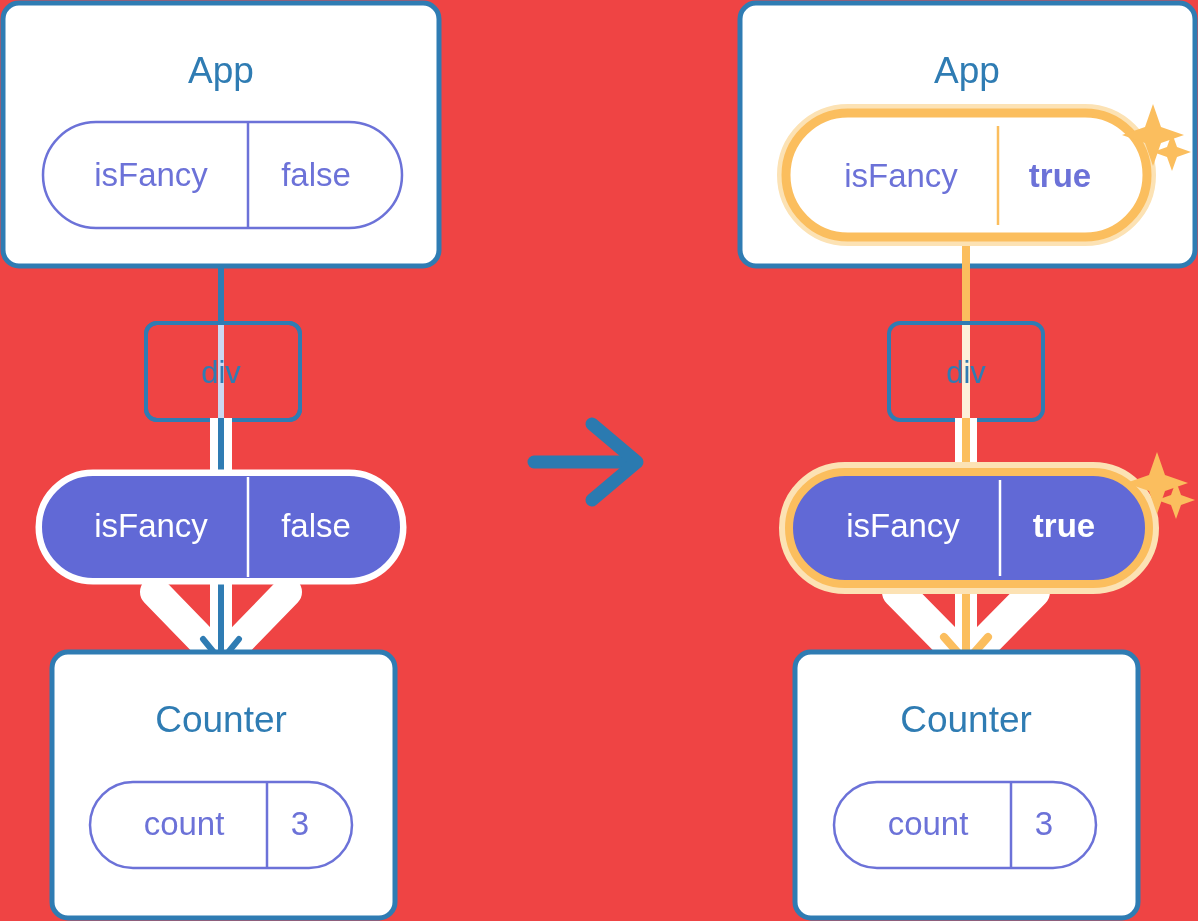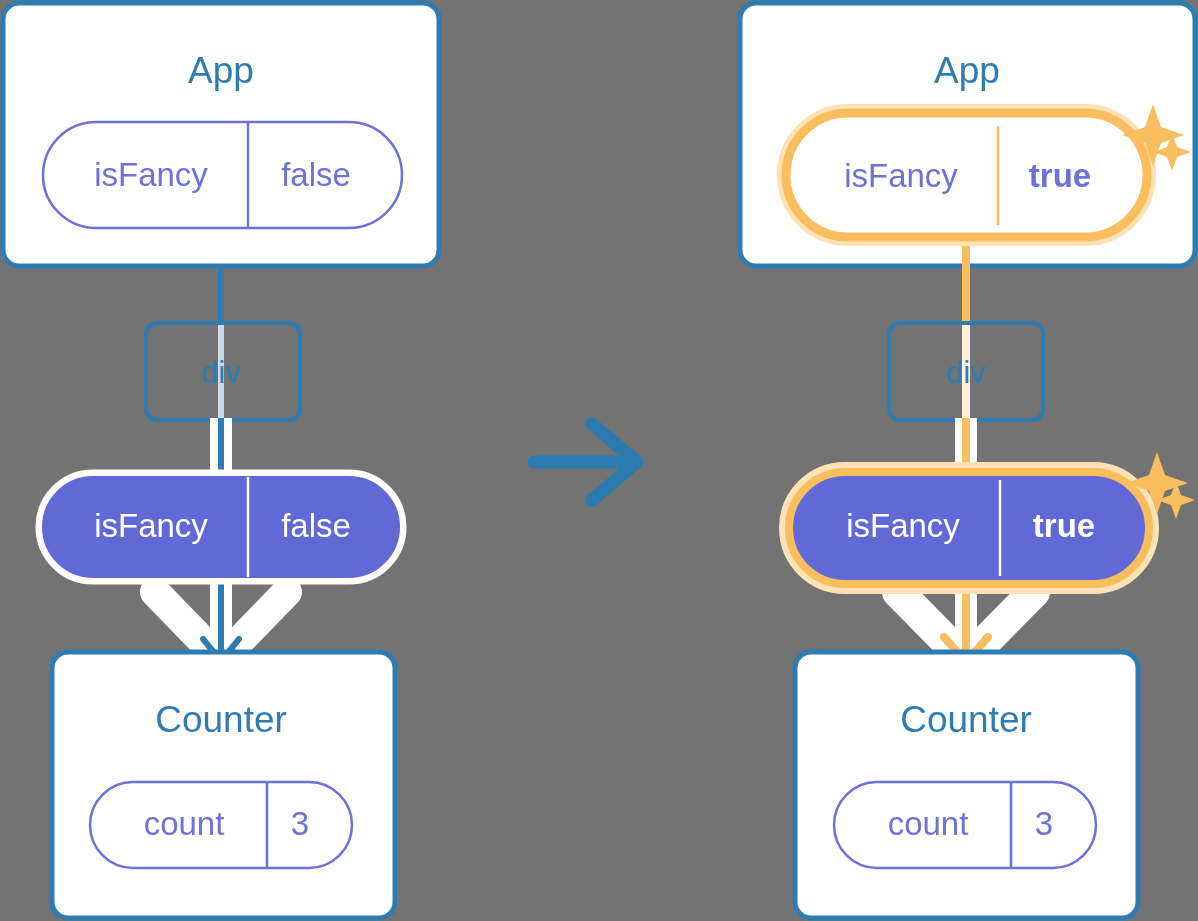--- a/index.html
+++ b/index.html
@@ -8,21 +8,21 @@
     padding: 0;
     background: #4c6573;
   }
   body {
     font-family: "Liberation Sans", sans-serif;
   }
   #stage {
     position: relative;
     width: 1198px;
     height: 921px;
-    background: #737373;
+    background: #ef4444;
     overflow: hidden;
   }
   #stage svg.diagram {
     position: absolute;
     left: 0;
     top: 0;
     width: 1198px;
     height: 921px;
   }
   .box-label {

